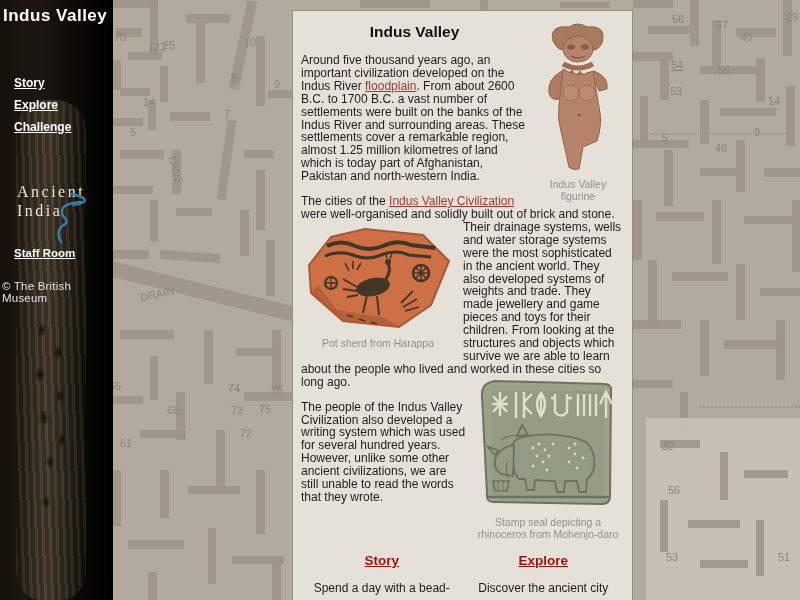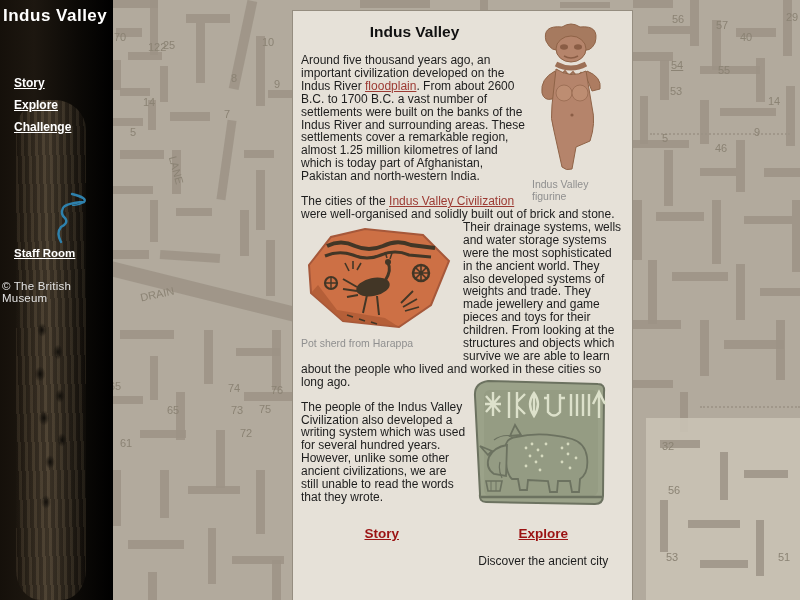--- a/index.html
+++ b/index.html
@@ -35,21 +35,21 @@
   .river{position:absolute;left:44px;top:190px;}
   .staff{position:absolute;left:14px;top:247px;font-size:11.5px;font-weight:bold;color:#fff;
          text-decoration:underline;cursor:pointer;}
   .copyright{position:absolute;left:2px;top:280px;font-size:11.5px;color:#e2e2e2;letter-spacing:.2px;}
   
   .panel{position:absolute;left:292px;top:10px;width:341px;height:600px;z-index:2;
          background:#e6e1d8;border:1px solid #958d80;box-sizing:border-box;padding:6px 8px;}
   .panel h2{font-size:15.5px;font-weight:bold;color:#111;text-align:center;margin:6px 0 13px;}
   .panel p{font-size:12px;line-height:12.9px;color:#1d1d1d;margin:0 0 12px;}
   .inline-link{color:#9c3a33;text-decoration:underline;cursor:pointer;}
-  .fig{}
+  .fig{text-align:center;}
   .figcap{display:block;font-size:10.5px;line-height:12px;color:#8f8f8f;margin-top:3px;}
   .fig-figurine{float:right;width:92px;margin:2px 0 4px 4px;}
   .fig-pot{float:left;display:block;width:154px;margin:4px 8px 2px 0;}
   .fig-seal{float:right;display:block;width:152px;margin:2px 0 3px 6px;}
   .cols{clear:both;display:flex;padding-top:8px;}
   .col{flex:1;text-align:center;}
   .sec-link{font-size:13.5px;font-weight:bold;color:#9b1212;text-decoration:underline;cursor:pointer;}
   .col p{margin:13px 4px 0;text-align:center;}
 </style>
 </head>
@@ -148,21 +148,21 @@
       <div class="wall" style="left: 660px; top: 440px; width: 40px; height: 8px;"></div>
       <div class="wall" style="left: 720px; top: 452px; width: 8px; height: 48px;"></div>
       <div class="wall" style="left: 744px; top: 470px; width: 44px; height: 8px;"></div>
       <div class="wall" style="left: 660px; top: 500px; width: 8px; height: 52px;"></div>
       <div class="wall" style="left: 688px; top: 520px; width: 52px; height: 8px;"></div>
       <div class="wall" style="left: 756px; top: 520px; width: 8px; height: 56px;"></div>
       <div class="wall" style="left: 700px; top: 560px; width: 48px; height: 8px;"></div>
       <span class="maplabel" style="left: 163px; top: 11px; margin-top: 28px;">25</span>
       <span class="maplabel" style="left: 114px; top: 31px;">70</span>
       <span class="maplabel" style="left: 148px; top: 41px;">122</span>
-      <span class="maplabel" style="left: 262px; top: 36px;">10</span>
+      <span class="maplabel" style="left: 244px; top: 36px;">10</span>
       <span class="maplabel" style="left: 231px; top: 72px;">8</span>
       <span class="maplabel" style="left: 274px; top: 78px;">9</span>
       <span class="maplabel" style="left: 143px; top: 96px;">14</span>
       <span class="maplabel" style="left: 224px; top: 108px;">7</span>
       <span class="maplabel" style="left: 130px; top: 126px;">5</span>
       <span class="maplabel" style="left: 140px; top: 288px; transform: rotate(-12deg);">DRAIN</span>
       <span class="maplabel" style="left: 162px; top: 164px; transform: rotate(75deg);">LANE</span>
       <span class="maplabel" style="left: 109px; top: 380px;">65</span>
       <span class="maplabel" style="left: 167px; top: 404px;">65</span>
       <span class="maplabel" style="left: 228px; top: 382px;">74</span>
@@ -187,20 +187,24 @@
       <span class="maplabel" style="left: 666px; top: 551px;">53</span>
       <span class="maplabel" style="left: 778px; top: 551px;">51</span>
     </div>
 
   <aside class="sidebar">
     <div class="side-texture"></div>
     <div class="side-title">Indus Valley</div>
     <a class="nav-link nav-story">Story</a>
     <a class="nav-link nav-explore">Explore</a>
     <a class="nav-link nav-challenge">Challenge</a>
+    <div class="logo">
+      <div>Ancient</div>
+      <div>India</div>
+    </div>
     <svg class="river" width="46" height="56" viewBox="0 0 46 56">
       <path d="M28 4 Q44 8 40 12 Q22 13 19 18 Q16 24 21 28 Q25 33 17 37 Q12 43 17 52" stroke="#2e81ad" stroke-width="2.4" fill="none" stroke-linecap="round"></path>
       <path d="M40 12 Q34 16 28 15" stroke="#2e81ad" stroke-width="1.6" fill="none"></path>
     </svg>
     <a class="staff">Staff Room</a>
     <div class="copyright">© The British Museum</div>
   </aside>
 
   <main class="panel">
 
@@ -277,27 +281,28 @@
               <circle cx="96" cy="76" r="1.4"></circle>
               <circle cx="90" cy="84" r="1.4"></circle>
           <circle cx="98" cy="90" r="1.4"></circle>
               <circle cx="104" cy="80" r="1.4"></circle>
               <circle cx="96" cy="66" r="1.4"></circle>
         </g>
         <path d="M22 62 Q30 56 40 58 M30 100 Q26 92 28 84" stroke="#6c7260" stroke-width="1.2" fill="none"></path>
         <path d="M8 119 L130 119" stroke="#6c7260" stroke-width="2.5"></path>
         <path d="M14 103 L30 103 L28 113 L16 113 Z" fill="none" stroke="#6c7260" stroke-width="1.6"></path>
         <path d="M19 103 L19 113 M24 103 L24 113" stroke="#6c7260" stroke-width="1"></path>
-      </svg></span></p>
+      </svg><span class="figcap">Stamp seal depicting a rhinoceros from Mohenjo-daro</span></span></p>
 
     <p>The people of the Indus Valley Civilization also developed a writing system which was used for several hundred years. However, unlike some other ancient civilizations, we are still unable to read the words that they wrote.</p>
 
     <div class="cols">
       <div class="col">
         <a class="sec-link">Story</a>
+        <p>Spend a day with a bead-</p>
       </div>
       <div class="col">
         <a class="sec-link">Explore</a>
         <p>Discover the ancient city</p>
       </div>
     </div>
   </main>
 </div>
 
 </body></html>

